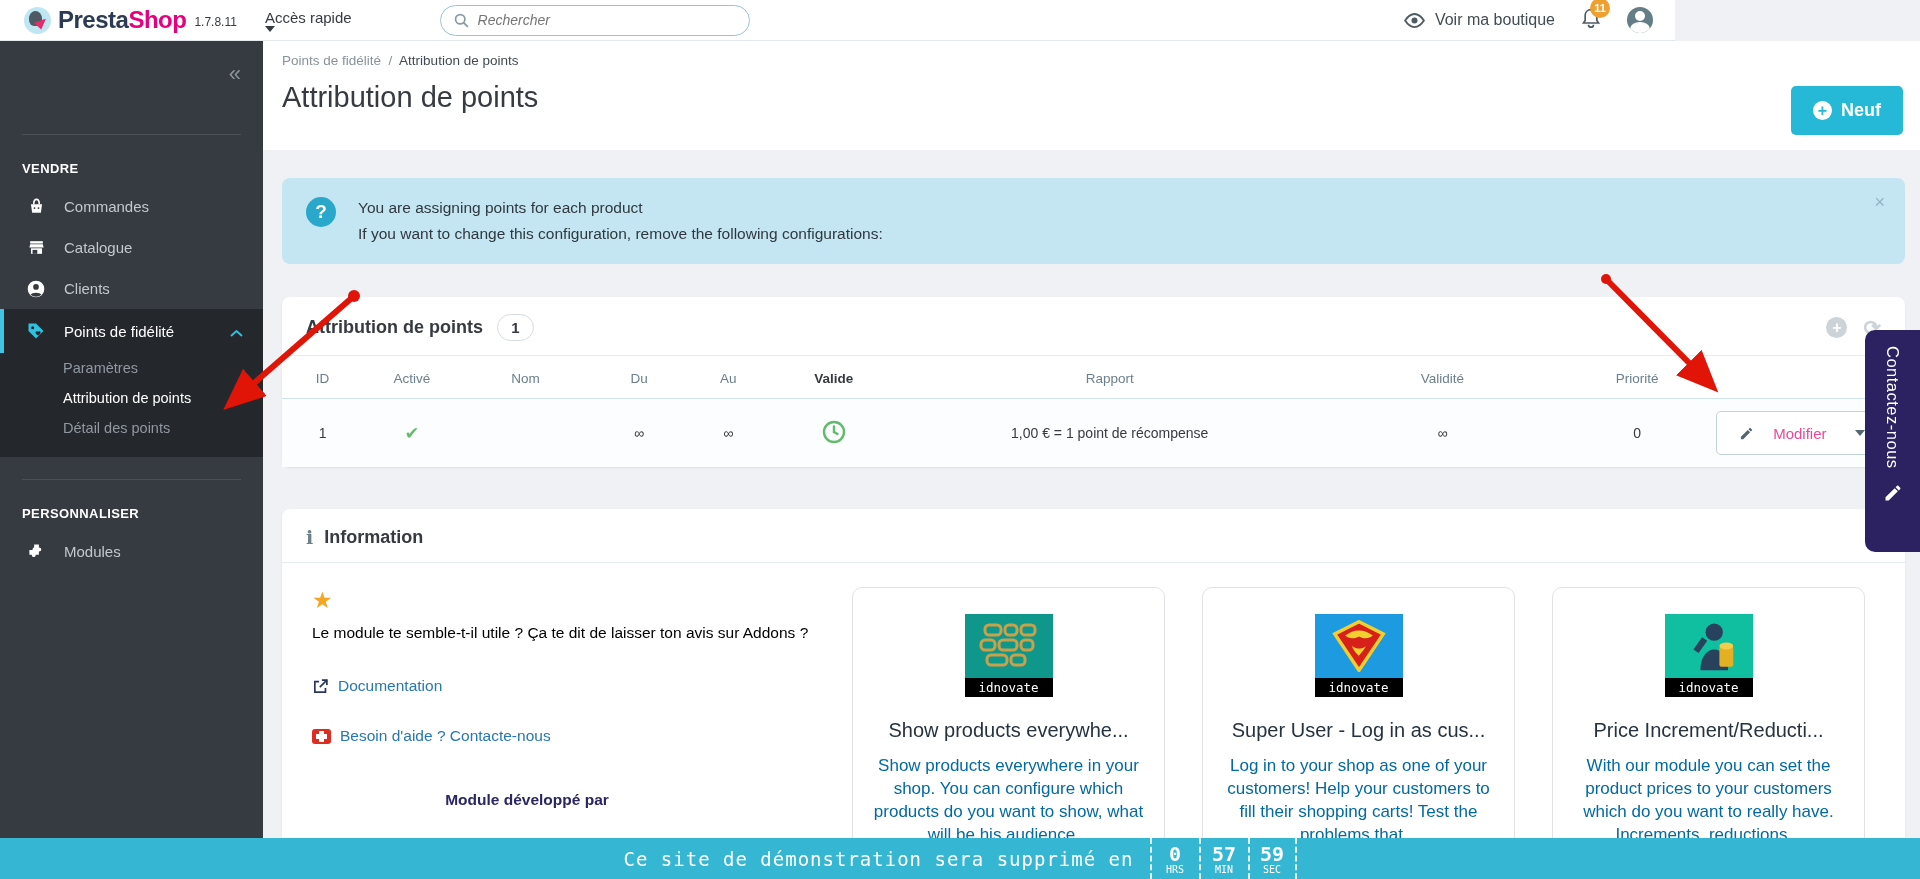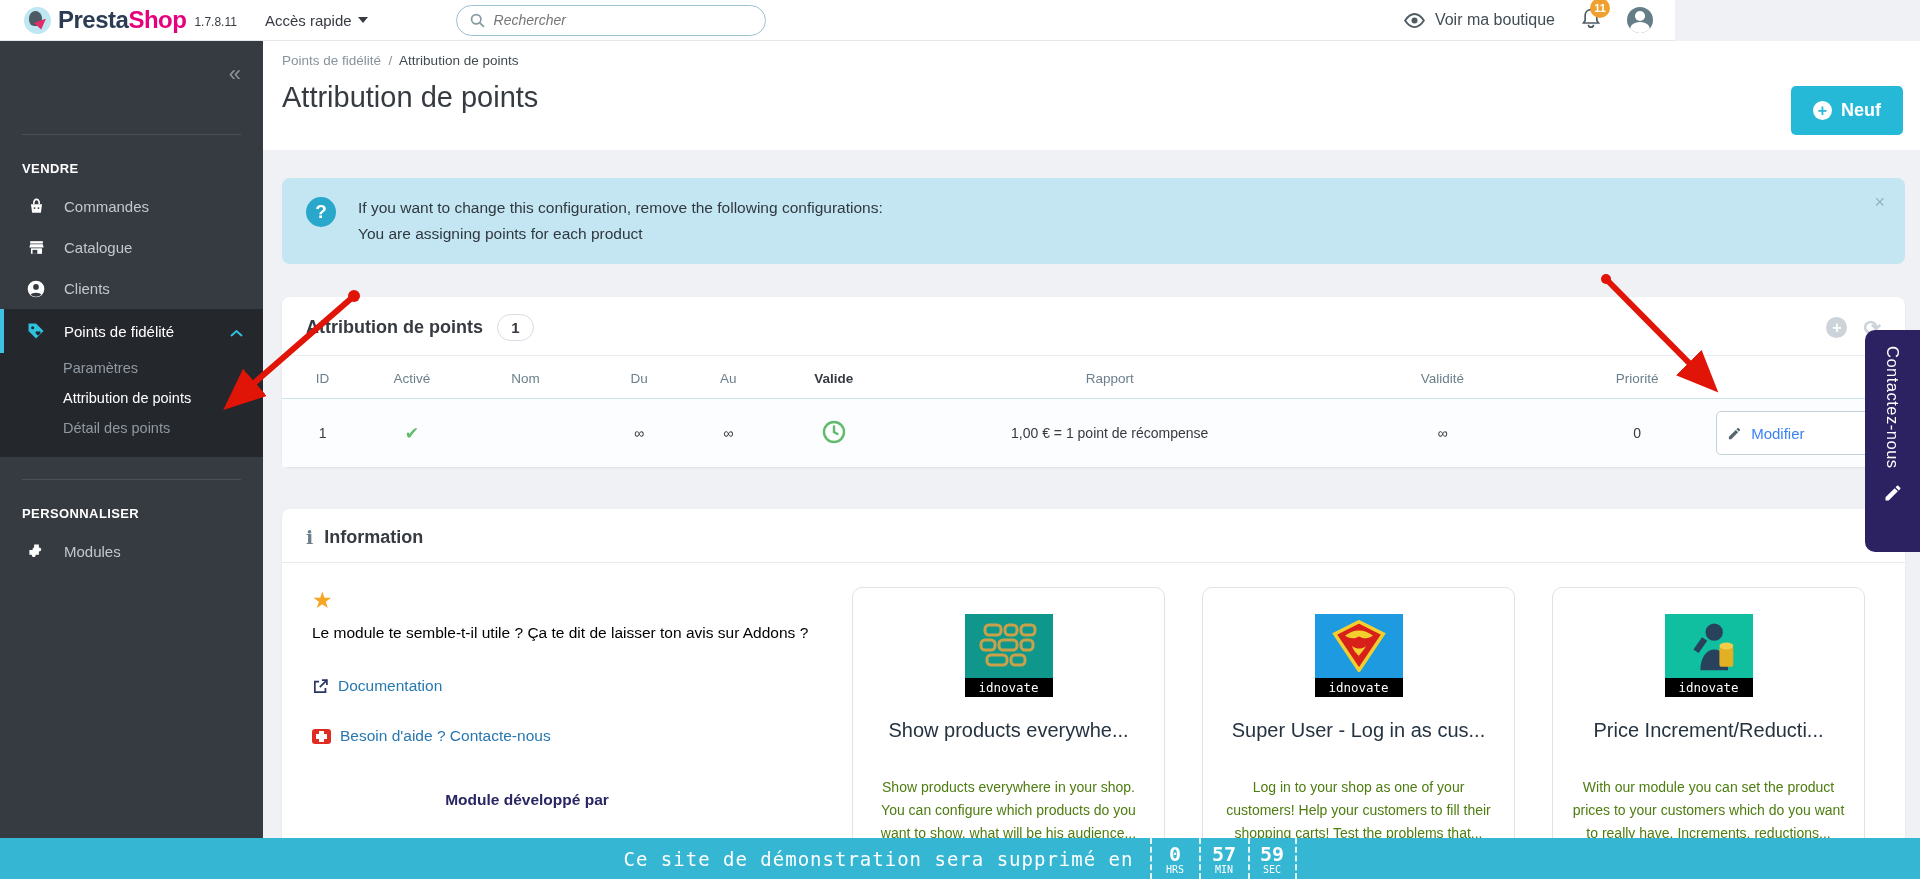--- a/index.html
+++ b/index.html
@@ -7,21 +7,21 @@
 
   
   .header { position:fixed; top:0; left:0; width:1675px; height:41px; background:#fff; border-bottom:1px solid #e3e8ec; display:flex; align-items:center; z-index:30; }
   .brand { display:flex; align-items:center; margin-left:24px; }
   .bird { width:27px; height:27px; border-radius:50%; background:#bfe7f3; position:relative; margin-right:7px; overflow:hidden; }
   .bird:before { content:""; position:absolute; left:5px; top:4px; width:13px; height:15px; background:#4d5a63; border-radius:50% 50% 40% 40%; }
   .bird:after { content:""; position:absolute; left:10px; top:12px; width:12px; height:11px; background:#e32d6b; clip-path:polygon(0 40%,100% 0,60% 100%); }
   .brand-name { font-size:24px; font-weight:700; letter-spacing:-.5px; color:#2a3b53; }
   .brand-name .pink { color:#e6007e; }
   .brand-version { font-size:12px; color:#363a41; margin-left:8px; margin-top:4px; }
-  .quick-access { margin-left:28px; font-size:15px; color:#363a41; display:flex; align-items:center; gap:6px; cursor:pointer; }
+  .quick-access { margin-left:28px; font-size:15px; color:#363a41; display:flex; align-items:flex-start; cursor:pointer;flex-direction:column; }
   .caret-dn { width:0; height:0; border-left:5px solid transparent; border-right:5px solid transparent; border-top:6px solid #363a41; }
   .searchbar { margin-left:88px; width:310px; height:31px; border:1px solid #9cc2d1; border-radius:17px; display:flex; align-items:center; padding:0 12px; gap:8px; background:#fff; }
   .searchbar input { border:none; outline:none; flex:1; font-size:14px; font-style:italic; color:#5d6a72; background:transparent; font-family:"Liberation Sans", sans-serif; }
   .header-right { margin-left:auto; display:flex; align-items:center; gap:26px; margin-right:22px; }
   .view-shop { display:flex; align-items:center; gap:9px; font-size:16px; color:#414d55; cursor:pointer; }
   .bell-wrap { position:relative; cursor:pointer; }
   .badge { position:absolute; top:-9px; right:-9px; min-width:20px; height:20px; border-radius:50%; background:#f0a02e; color:#fff; font-size:11px; font-weight:700; display:flex; align-items:center; justify-content:center; }
   .avatar { width:26px; height:26px; border-radius:50%; background:#647d87; position:relative; overflow:hidden; cursor:pointer; }
   .avatar:before { content:""; position:absolute; top:4px; left:8px; width:10px; height:10px; border-radius:50%; background:#fff; }
   .avatar:after { content:""; position:absolute; top:15px; left:3px; width:20px; height:14px; border-radius:50%; background:#fff; }
@@ -67,41 +67,41 @@
   .panel-tools { margin-left:auto; display:flex; align-items:center; gap:16px; color:#ccd3d9; }
   .tool-plus { width:21px; height:21px; border-radius:50%; background:#ccd3d9; color:#fff; font-size:16px; font-weight:700; display:flex; align-items:center; justify-content:center; cursor:pointer; }
   .tool-refresh { font-size:21px; font-weight:700; cursor:pointer; line-height:1; }
 
   
   table.grid { width:100%; border-collapse:collapse; }
   table.grid th { font-size:13.5px; font-weight:400; color:#6b7f8c; padding:15px 6px 12px 6px; text-align:center; border-bottom:1px solid #cfe4ec; }
   table.grid th.bold { font-weight:700; color:#363a41; }
   table.grid td { font-size:14px; color:#363a41; text-align:center; padding:12px 6px; background:#fcfdfe; }
   .check { color:#62ba6b; font-size:17px; }
-  .btn-modify { width:172px; height:44px; background:#fff; border:1px solid #c3d2d8; border-radius:5px; display:flex; align-items:center; padding:0 10px; gap:9px; font-size:15px; color:#3b82f6; cursor:pointer; font-family:"Liberation Sans", sans-serif; }
+  .btn-modify { width:172px; height:44px; background:#fff; border:1px solid #c3d2d8; border-radius:5px; display:flex; align-items:center; padding:0 22px; gap:19px; font-size:15px; color:#ec4899; cursor:pointer; font-family:"Liberation Sans", sans-serif; }
   .btn-modify .cdn { margin-left:auto; width:0; height:0; border-left:5px solid transparent; border-right:5px solid transparent; border-top:6px solid #566671; }
 
   
   .info-body { display:flex; padding:24px 18px 40px 30px; }
   .info-left { width:530px; flex:0 0 530px; }
   .star { color:#f5a623; font-size:23px; }
   .review { font-size:15.5px; color:#000000; line-height:25px; margin-top:6px; width:500px; }
   .link-row { display:flex; align-items:center; gap:9px; margin-top:32px; font-size:15.5px; color:#2777b0; cursor:pointer; }
   .aid-kit { width:19px; height:15px; background:#e02b20; border-radius:3px; position:relative; }
   .aid-kit:before { content:""; position:absolute; left:7px; top:2px; width:5px; height:11px; background:#fff; }
   .aid-kit:after { content:""; position:absolute; left:4px; top:5px; width:11px; height:5px; background:#fff; }
   .dev-by { margin-top:46px; text-align:center; width:430px; font-size:15.5px; font-weight:700; color:#2a2663; }
 
   .cards { display:flex; gap:37px; margin-left:10px; }
   .card { width:313px; border:1px solid #dfe3e8; border-radius:10px; background:#fff; padding:26px 16px 18px 16px; text-align:center; height:330px; overflow:hidden; }
   .logo-wrap { display:inline-block; }
   .logo-sq { width:88px; height:64px; display:flex; align-items:center; justify-content:center; }
   .logo-bar { width:88px; height:19px; background:#000; color:#fff; font-family:"DejaVu Sans Mono", monospace; font-size:12.5px; display:flex; align-items:center; justify-content:center; letter-spacing:0; }
   .card-title { font-size:20px; color:#253341; font-weight:500; margin-top:22px; white-space:nowrap; overflow:hidden; }
-  .card-body { font-size:14px; color:#4d7c0f; line-height:23px; margin-top:34px; }
+  .card-body { font-size:17px; color:#0369a1; line-height:23px; margin-top:12px; }
 
   
   .contact-tab { position:fixed; right:0; top:330px; width:55px; height:222px; background:#2c2262; border-radius:10px 0 0 10px; z-index:45; display:flex; flex-direction:column; align-items:center; padding-top:16px; cursor:pointer; }
   .contact-label { writing-mode:vertical-rl; color:#fff; font-size:16.5px; letter-spacing:.5px; }
   .contact-tab svg { margin-top:14px; }
 
   
   .banner { position:fixed; left:0; bottom:0; width:1920px; height:41px; background:#35b6d2; z-index:40; display:flex; align-items:center; justify-content:center; color:#fff;gap:8px; }
   .banner-text { font-family:"DejaVu Sans Mono", monospace; font-size:19px; letter-spacing:1px; }
   .countdown { display:flex; margin-left:8px; height:41px; }
@@ -237,22 +237,22 @@
       <span class="plus-circle">+</span>
       <span>Neuf</span>
     </button>
   </div>
 
   <div class="content">
 
     <div class="alert">
       <div class="q-circle">?</div>
       <div class="alert-text">
+        <div>You are assigning points for each product</div>
         <div>If you want to change this configuration, remove the following configurations:</div>
-        <div>You are assigning points for each product</div>
       </div>
       <span class="alert-close">×</span>
     </div>
 
     <div class="panel">
       <div class="panel-head">
         <span class="panel-title">Attribution de points</span>
         <span class="count-pill">1</span>
         <span class="panel-tools">
           <span class="tool-plus">+</span>

